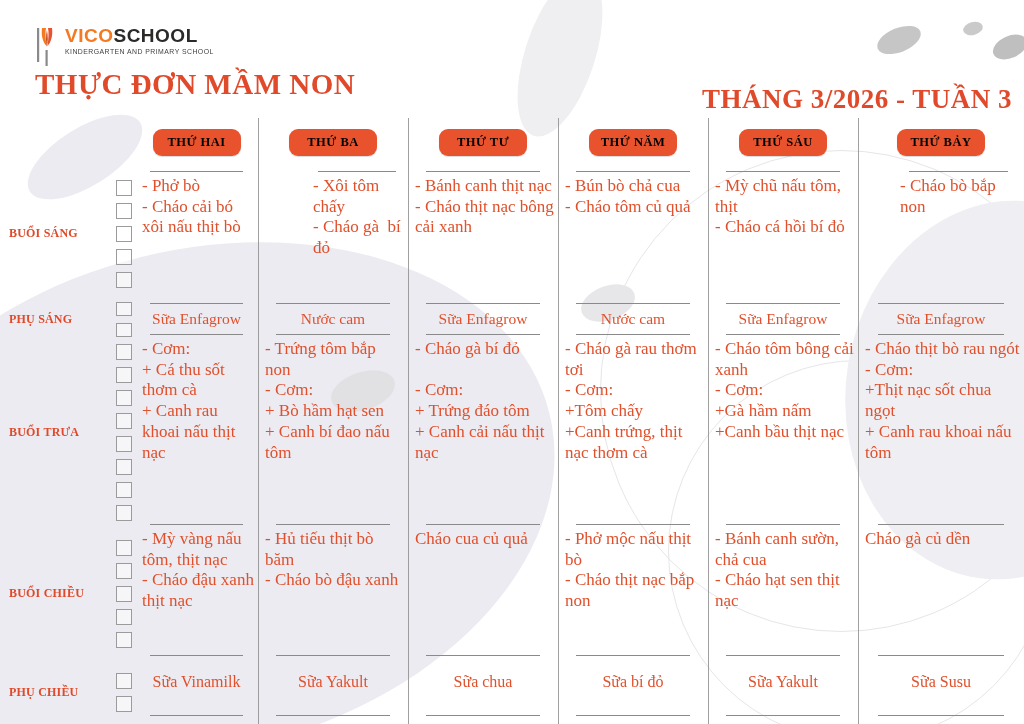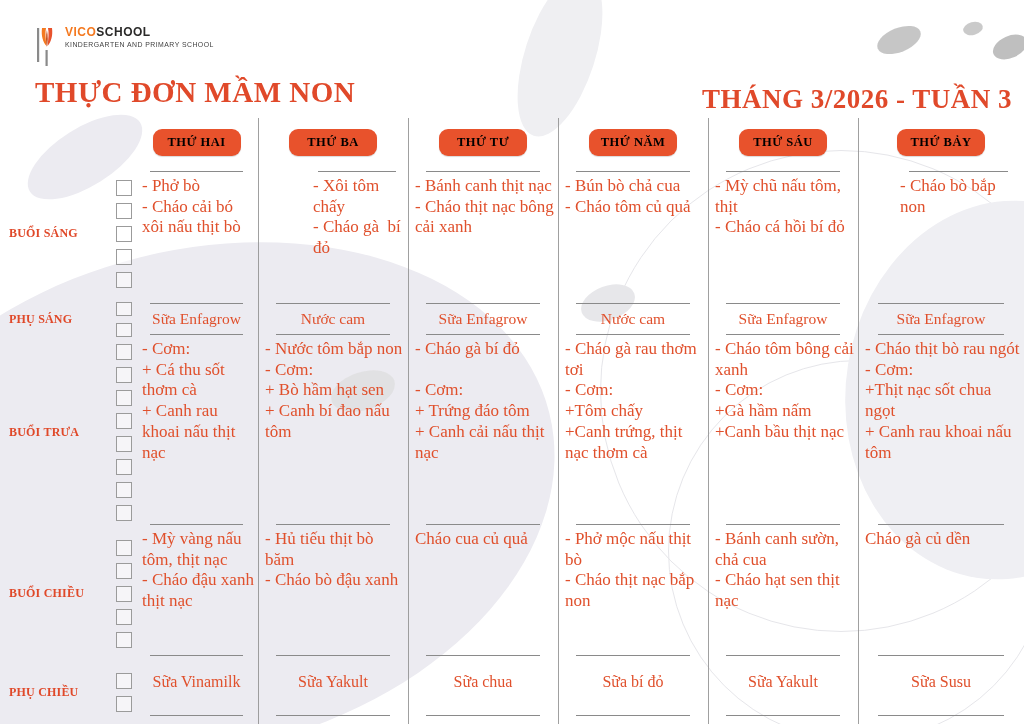--- a/index.html
+++ b/index.html
@@ -19,25 +19,25 @@
   .b6{left:963px;top:22px;width:20px;height:13px;background:#b3b3b3;opacity:.7;transform:rotate(-15deg);}
   .b7{left:992px;top:36px;width:36px;height:22px;background:#9d9d9d;opacity:.65;transform:rotate(-24deg);}
   .b8{left:846px;top:200px;width:320px;height:380px;background:#efeff3;transform:rotate(9deg);}
   .b9{left:580px;top:286px;width:56px;height:34px;background:#e7e7ea;transform:rotate(-20deg);}
   .ring{position:absolute;border:1px solid #e6e6ea;border-radius:50%;background:transparent;z-index:0;}
   .r1{left:600px;top:150px;width:480px;height:480px;}
   .r2{left:668px;top:360px;width:380px;height:380px;}
   
   .logo{position:absolute;left:36px;top:26px;display:flex;gap:7px;align-items:flex-start;z-index:2;
         font-family:"Liberation Sans","DejaVu Sans",sans-serif;}
-  .logo-text-name{font-weight:bold;font-size:12px;letter-spacing:.5px;line-height:1;}
+  .logo-text-name{font-weight:bold;font-size:19px;letter-spacing:.5px;line-height:1;}
   .logo-vico{color:#f47920;}
   .logo-school{color:#2b2a29;}
   .logo-sub{font-size:6.9px;color:#3f3f3f;letter-spacing:.45px;margin-top:3px;white-space:nowrap;}
-  .page-title{position:absolute;left:35px;top:76px;margin:0;z-index:2;
+  .page-title{position:absolute;left:35px;top:68px;margin:0;z-index:2;
     color:var(--accent-text,#e0492a);font-size:29px;font-weight:bold;letter-spacing:.5px;}
   .period-title{position:absolute;right:12px;top:84px;z-index:2;
     color:var(--accent-text,#e0492a);font-size:27px;font-weight:bold;letter-spacing:.5px;}
   
   .divider{position:absolute;top:118px;width:1px;height:606px;background:#8f8f8f;opacity:.85;z-index:1;}
   .menu-grid{
     position:absolute;left:0;top:120px;width:1024px;height:604px;z-index:2;
     display:grid;
     grid-template-columns:112px 23px 123px 150px 150px 150px 150px 166px;
     grid-template-rows:45px 137px 35px 190px 133px 64px;
@@ -245,21 +245,21 @@
         <div class="cell-text">
           <div class="menu-item">- Cơm:</div>
           <div class="menu-item">+ Cá thu sốt thơm cà</div>
           <div class="menu-item">+ Canh rau khoai nấu thịt nạc</div>
         </div>
         <div class="spacer"></div>
         <div class="cell-line bottom"></div>
       </div>
       <div class="meal-cell list buoi-trua" style="grid-area: 4 / 4;">
         <div class="cell-text">
-          <div class="menu-item">- Nước tôm bắp non</div>
+          <div class="menu-item">- Trứng tôm bắp non</div>
           <div class="menu-item">- Cơm:</div>
           <div class="menu-item">+ Bò hầm hạt sen</div>
           <div class="menu-item">+ Canh bí đao nấu tôm</div>
         </div>
         <div class="spacer"></div>
         <div class="cell-line bottom"></div>
       </div>
       <div class="meal-cell list buoi-trua" style="grid-area: 4 / 5;">
         <div class="cell-text">
           <div class="menu-item">- Cháo gà bí đỏ</div>

